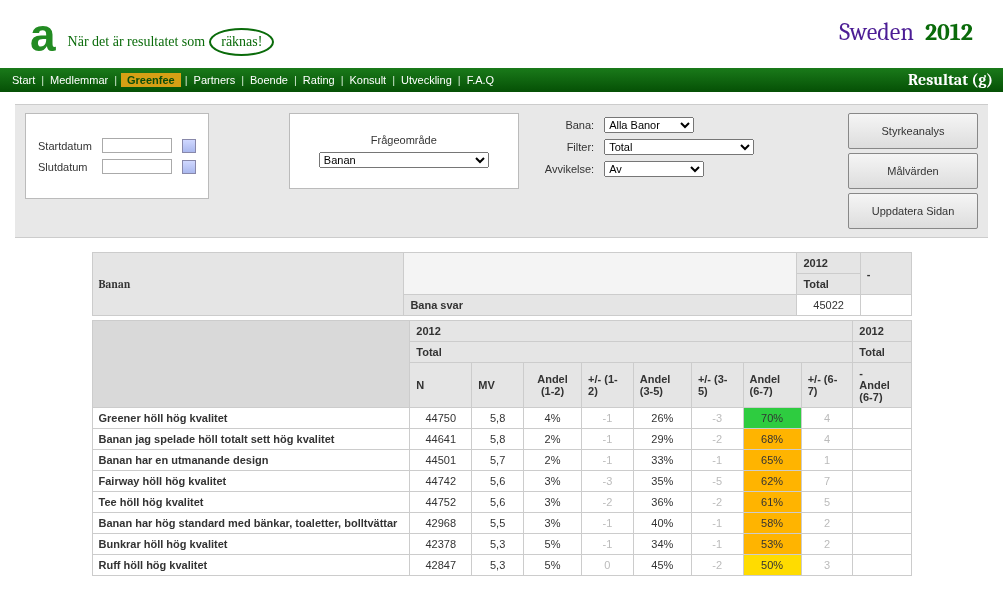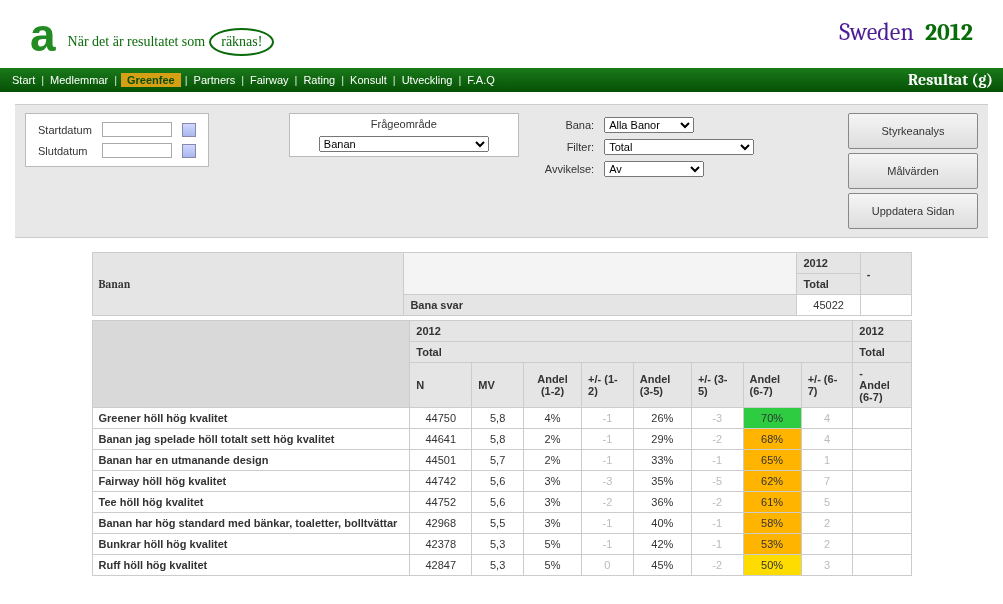--- a/index.html
+++ b/index.html
@@ -14,21 +14,21 @@
   .header-right { margin-left: auto; text-align: right; margin-top:10px;}
   .sweden { font-size: 24px; color: #4c1d95; font-family: Cambria, Georgia, serif; margin-right:8px; }
   .year { font-size: 24px; font-weight: bold; color: #0a6b0a; font-family: Cambria, Georgia, serif; }
   .navbar { background: #0b6b0b; background: linear-gradient(#1a7a1a, #055005); display:flex; align-items:center; padding: 3px 10px; color: #fff; }
   .nav-sep { margin: 0 4px; color: #cfe9cf; }
   .nav-item { color: #fff; cursor: pointer; padding:0 2px; }
   .nav-item.active { background: #d6a015; color: #0b4e0b; font-weight: bold; padding: 1px 6px; }
   .nav-result { margin-left: auto; font-weight: bold; font-family: Cambria, Georgia, serif; font-size: 16px; }
 
   .filterbar { background: #e8e8e8; border-top:1px solid #ccc; border-bottom:1px solid #ccc; margin: 12px 15px 0 15px; padding: 8px 10px; display:flex; gap:20px; align-items:flex-start;}
-  .date-box, .area-box { background:#fff; border:1px solid #bbb; padding:4px 6px; display:inline-block;}
+  .date-box, .area-box { background:#fff; border:1px solid #bbb; padding:20px 6px; display:inline-block;}
   .date-box table td { padding:2px 4px; font-size:11px;}
   .date-input { border:1px solid #aaa; width:70px; height:15px; font-size:11px; padding:0 2px; }
   .cal-icon { display:inline-block; width:14px; height:14px; border:1px solid #88a; background: linear-gradient(#d0d8ff,#aab8ee); vertical-align:middle; cursor:pointer;}
   .area-box { width: 230px; text-align:center; }
   .area-title { font-size:11px; margin-bottom:6px;}
   .area-select { width:170px; font-size:11px; }
   .mid-filters { font-size:11px; }
   .mid-filters td { padding:2px 4px; text-align:right;}
   .mid-filters select { font-size:11px; }
   select { font-family: inherit; }
@@ -71,21 +71,21 @@
 
   <div class="navbar">
     <span class="nav-item">Start</span>
     <span class="nav-sep">|</span>
     <span class="nav-item">Medlemmar</span>
     <span class="nav-sep">|</span>
     <span class="nav-item active">Greenfee</span>
     <span class="nav-sep">|</span>
     <span class="nav-item">Partners</span>
     <span class="nav-sep">|</span>
-    <span class="nav-item">Fairway</span>
+    <span class="nav-item">Boende</span>
     <span class="nav-sep">|</span>
     <span class="nav-item">Rating</span>
     <span class="nav-sep">|</span>
     <span class="nav-item">Konsult</span>
     <span class="nav-sep">|</span>
     <span class="nav-item">Utveckling</span>
     <span class="nav-sep">|</span>
     <span class="nav-item">F.A.Q</span>
     <span class="nav-result">Resultat (g)</span>
   </div>
@@ -260,21 +260,21 @@
             <td class="num orange">58%</td>
             <td class="dim">2</td>
             <td class="num"></td>
           </tr>
           <tr>
             <td class="row-label">Bunkrar höll hög kvalitet</td>
             <td class="num">42378</td>
             <td class="num">5,3</td>
             <td class="num">5%</td>
             <td class="dim">-1</td>
-            <td class="num">42%</td>
+            <td class="num">34%</td>
             <td class="dim">-1</td>
             <td class="num orange">53%</td>
             <td class="dim">2</td>
             <td class="num"></td>
           </tr>
           <tr>
             <td class="row-label">Ruff höll hög kvalitet</td>
             <td class="num">42847</td>
             <td class="num">5,3</td>
             <td class="num">5%</td>

